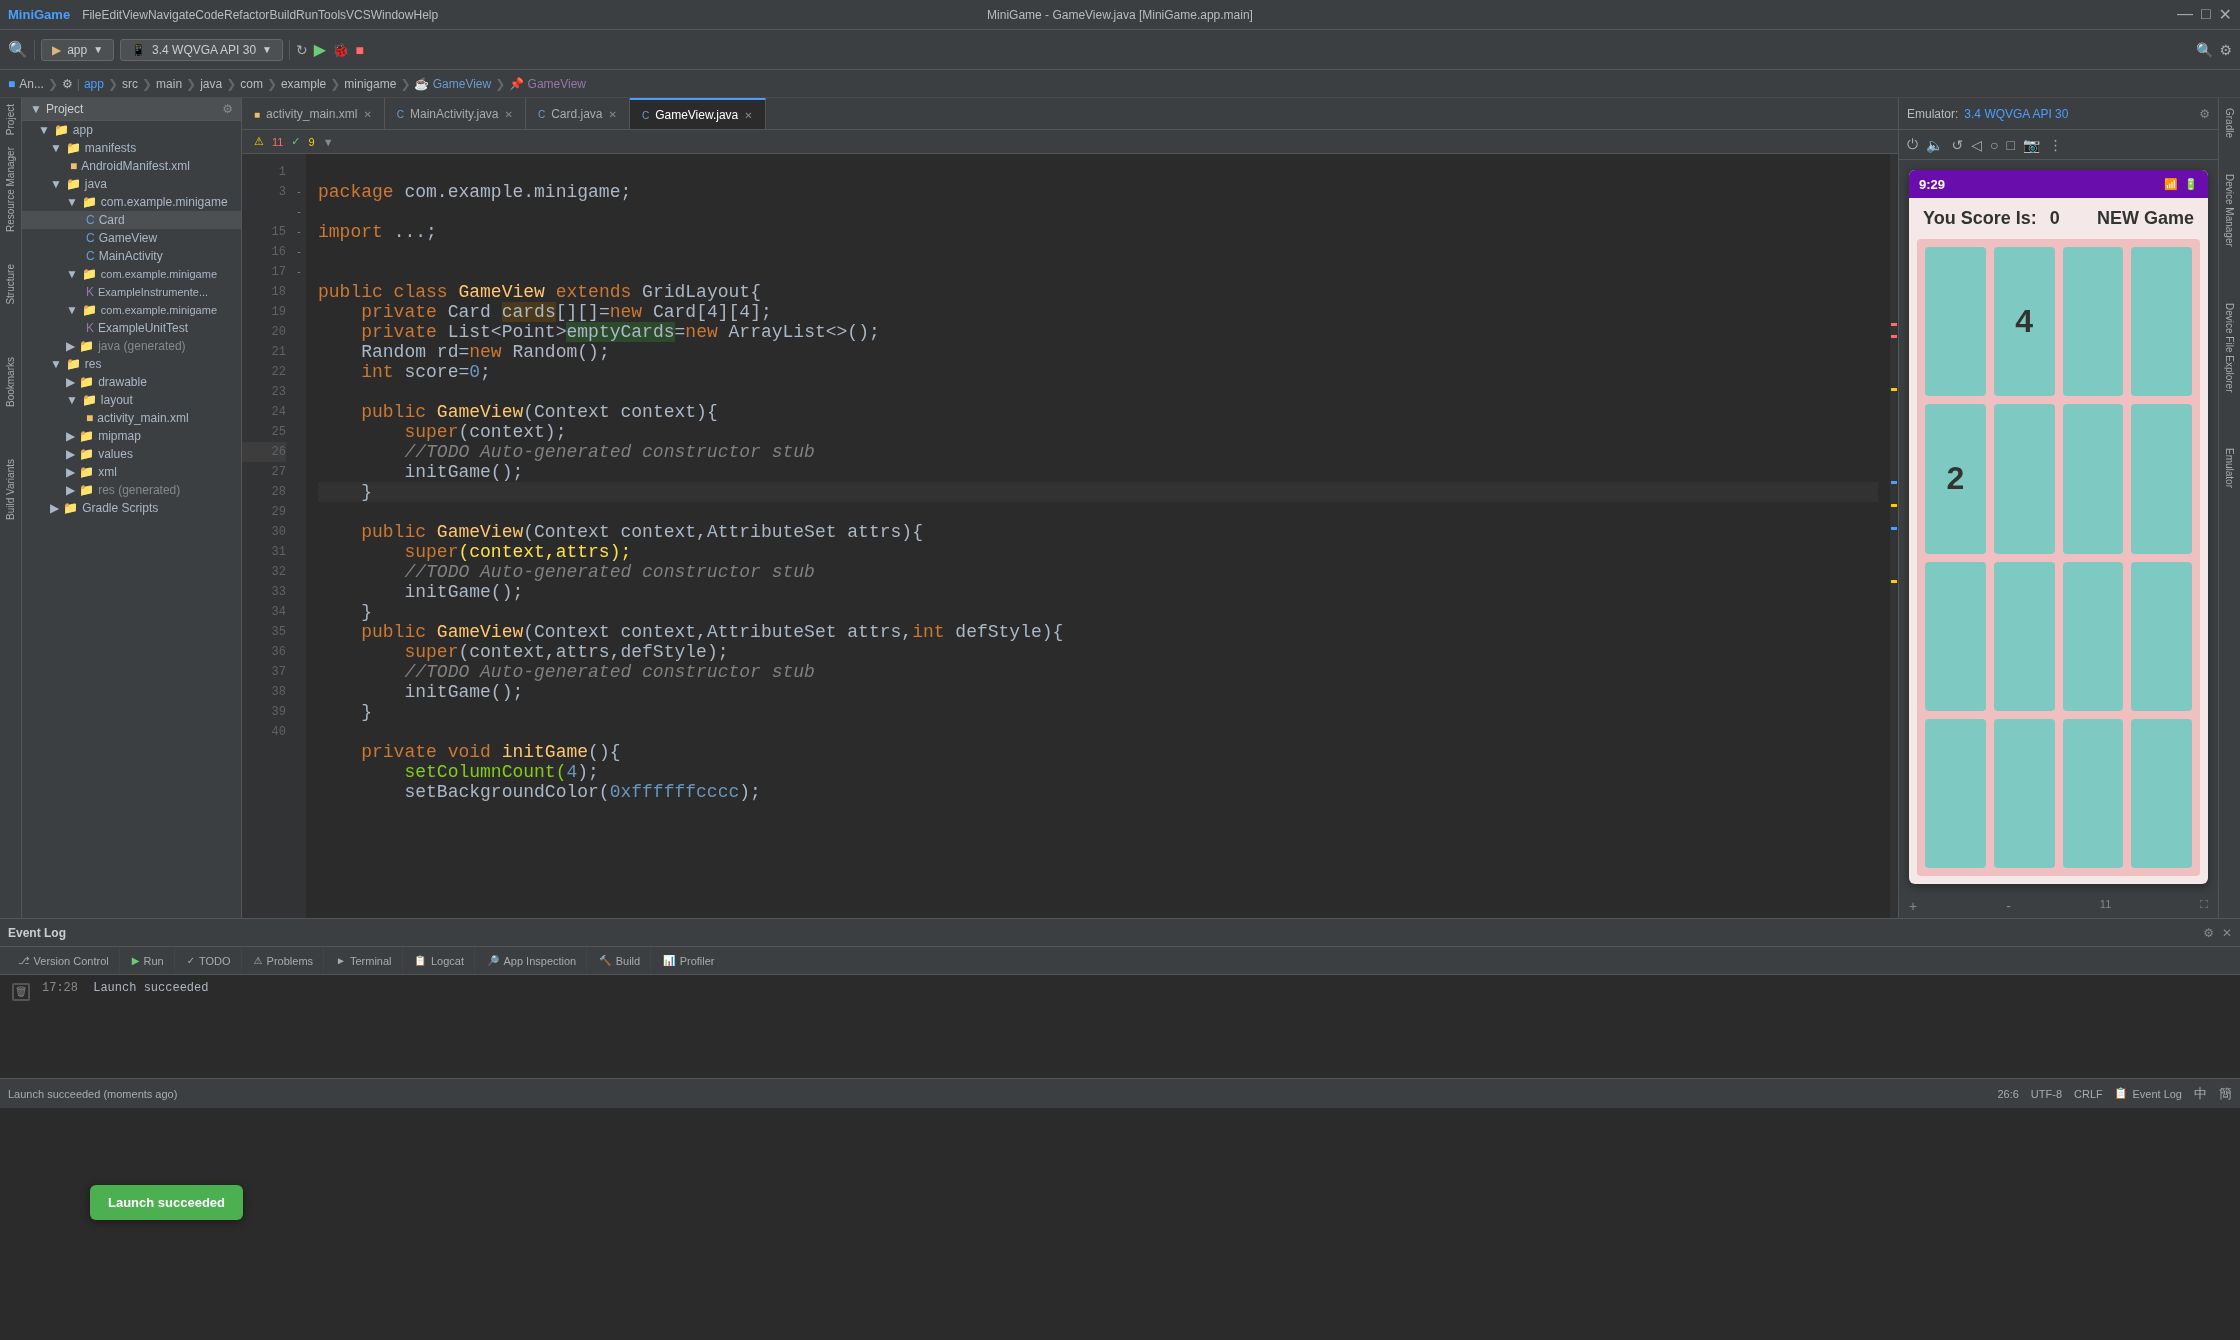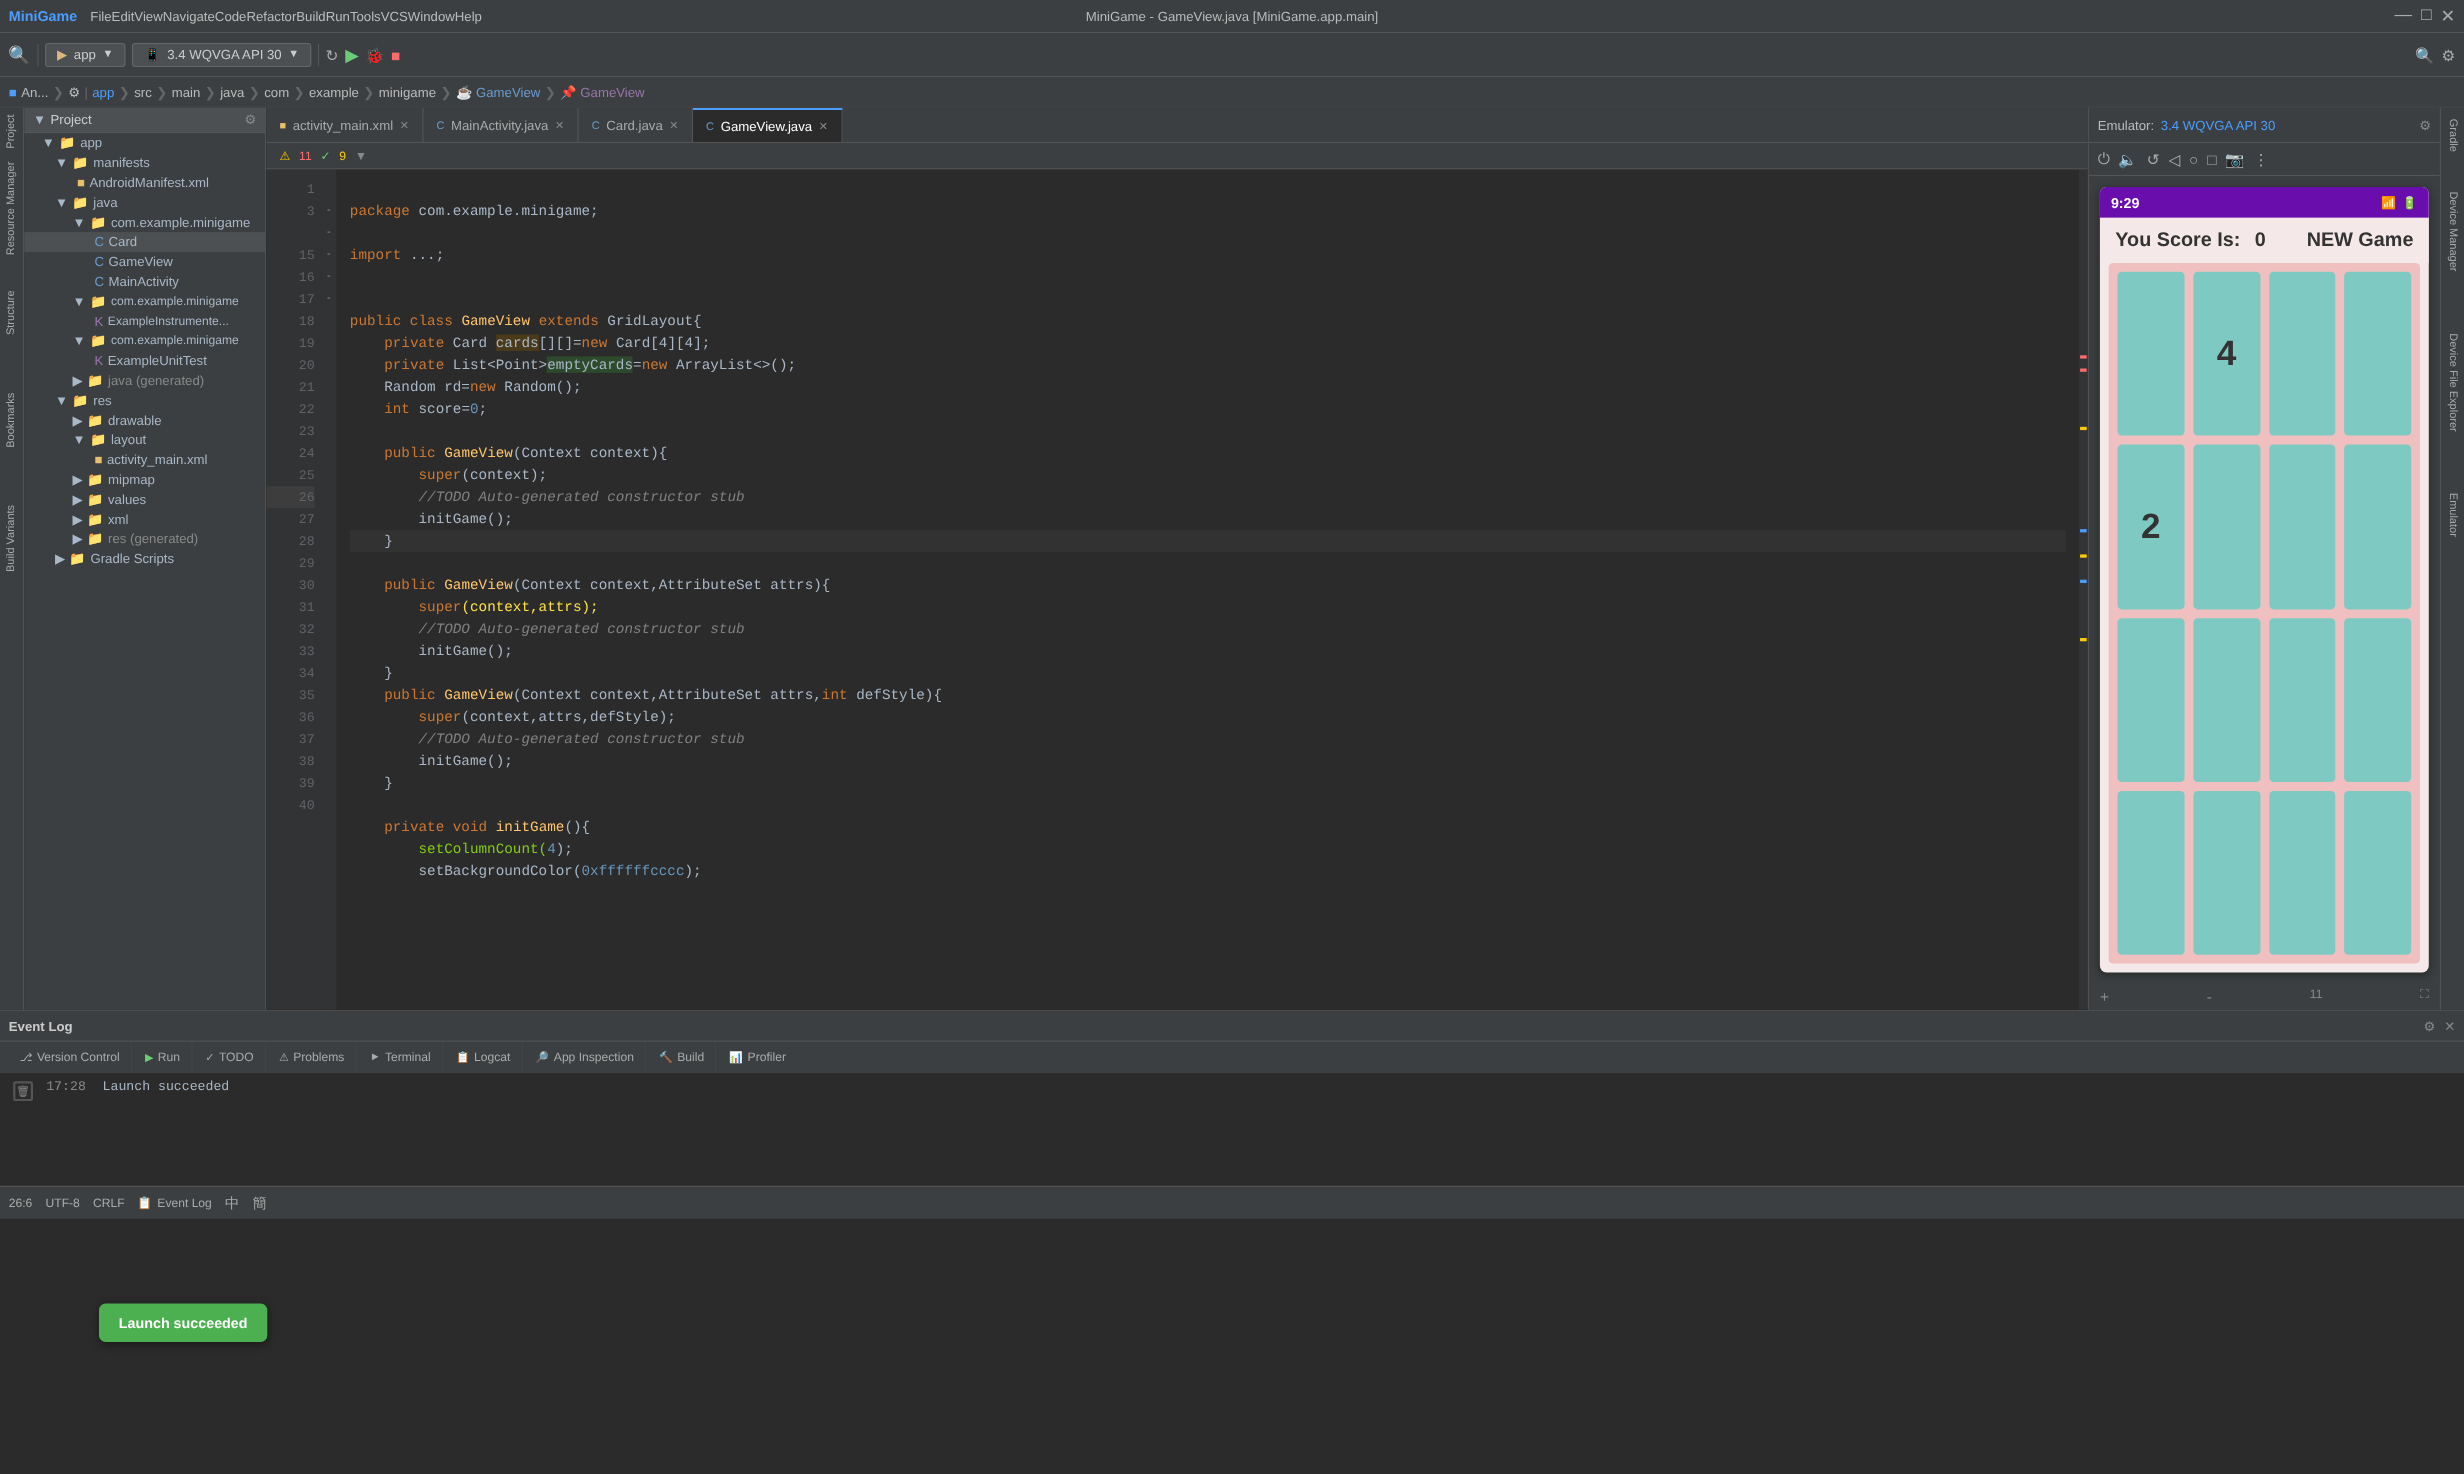--- a/index.html
+++ b/index.html
@@ -339,21 +339,21 @@
         <div></div>
           <div></div>
           <div></div>
           <div></div>
         <div></div>
         <div style="color:#888; text-align:center;">-</div>
         <div></div>
           <div></div>
       </div>
 
-      <div style="flex:1; padding:8px 12px; line-height:20px; overflow-y:auto; overflow-x:auto; background:#2b2b2b; font-family:'Courier New',monospace; font-size:13px; white-space:pre;">
+      <div style="flex:1; padding:8px 12px; line-height:20px; overflow-y:auto; overflow-x:auto; background:#2b2b2b; font-family:'Courier New',monospace; font-size:18px; white-space:pre;">
 <span style="color:#cc7832;">package</span> <span style="color:#a9b7c6;">com.example.minigame;</span>
 
 <span style="color:#cc7832;">import</span> <span style="color:#a9b7c6;">...;</span>
 
 
 <span style="color:#cc7832;">public class</span> <span style="color:#ffc66d;">GameView</span> <span style="color:#cc7832;">extends</span> <span style="color:#a9b7c6;">GridLayout{</span>
     <span style="color:#cc7832;">private</span> <span style="color:#a9b7c6;">Card </span><span style="background:#4a3a1a; color:#a9b7c6;">cards</span><span style="color:#a9b7c6;">[][]=</span><span style="color:#cc7832;">new</span> <span style="color:#a9b7c6;">Card[4][4];</span>
     <span style="color:#cc7832;">private</span> <span style="color:#a9b7c6;">List&lt;Point&gt;</span><span style="background:#2d4a2d; color:#a9b7c6;">emptyCards</span><span style="color:#a9b7c6;">=</span><span style="color:#cc7832;">new</span> <span style="color:#a9b7c6;">ArrayList&lt;&gt;();</span>
     <span style="color:#a9b7c6;">Random rd=</span><span style="color:#cc7832;">new</span> <span style="color:#a9b7c6;">Random();</span>
     <span style="color:#cc7832;">int</span> <span style="color:#a9b7c6;">score=</span><span style="color:#6897bb;">0</span><span style="color:#a9b7c6;">;</span>
@@ -522,20 +522,21 @@
   <div style="flex:1; padding:6px 12px; overflow-y:auto; display:flex; align-items:flex-start; gap:12px; font-size:12px; font-family:'Courier New',monospace;">
     <div style="width:18px; height:18px; border:2px solid #555; border-radius:2px; display:flex; align-items:center; justify-content:center; color:#888; font-size:10px; flex-shrink:0; margin-top:2px;">🗑</div>
     <div>
       <span style="color:#888;">17:28</span>
       <span style="color:#a9b7c6; margin-left:8px;">Launch succeeded</span>
     </div>
   </div>
 </div>
 
 <div style="background:#3c3f41; height:30px; display:flex; align-items:center; padding:0 8px; gap:12px; font-size:11px; color:#aaa; border-top:1px solid #555;">
+  <span style="flex:1;">Launch succeeded (moments ago)</span>
   <div style="display:flex; align-items:center; gap:12px;">
     <span>26:6</span>
     <span>UTF-8</span>
     <span>CRLF</span>
     <span style="cursor:pointer; display:flex; align-items:center; gap:4px; color:#aaa;">
       <span>📋</span>
       <span>Event Log</span>
     </span>
     <span style="font-size:13px;">中</span>
     <span style="font-size:13px;">簡</span>

